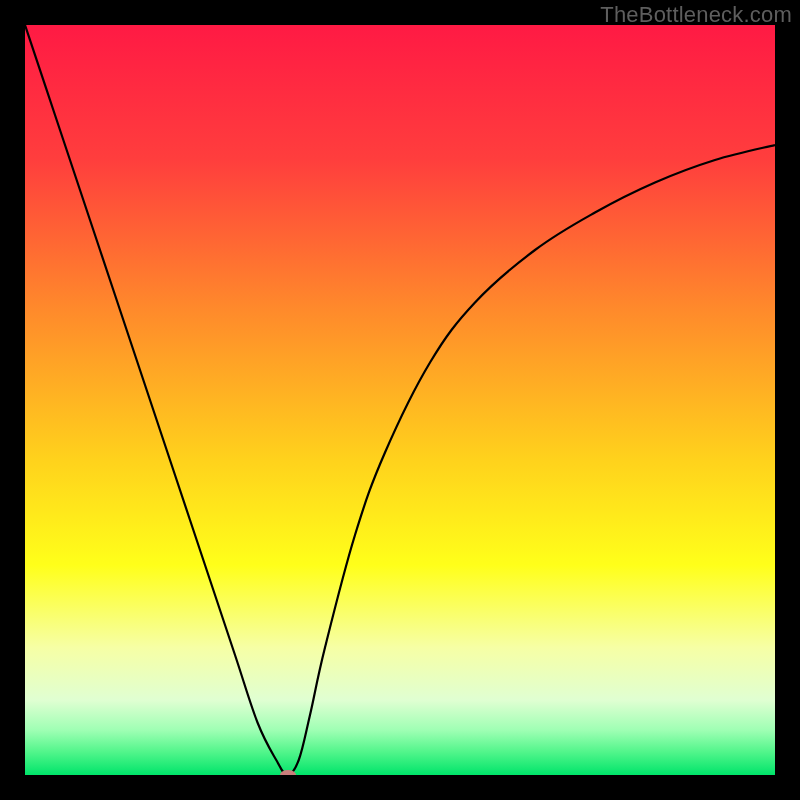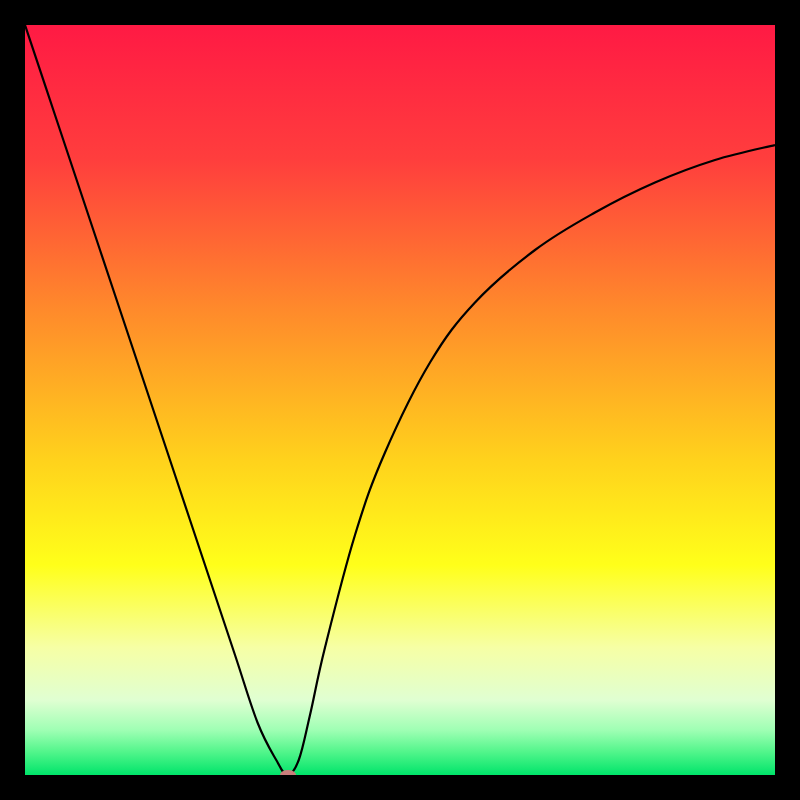--- a/index.html
+++ b/index.html
@@ -45,20 +45,21 @@
     background: #cb7e7c;
     transform: translate(-50%, -50%);
     z-index: 5;
   }
 </style>
 </head>
 <body>
 
 <div class="frame">
 
+  <div class="watermark">TheBottleneck.com</div>
 
   <div class="plot-area">
     <svg class="gradient" width="750" height="750" viewBox="0 0 750 750" preserveAspectRatio="none">
       <defs>
         <linearGradient id="bg-grad" x1="0" y1="0" x2="0" y2="1">
             <stop offset="0%" stop-color="#ff1a44"></stop>
             <stop offset="18%" stop-color="#ff3e3d"></stop>
             <stop offset="38%" stop-color="#ff8a2b"></stop>
             <stop offset="58%" stop-color="#ffd21c"></stop>
             <stop offset="72%" stop-color="#ffff1a"></stop>

